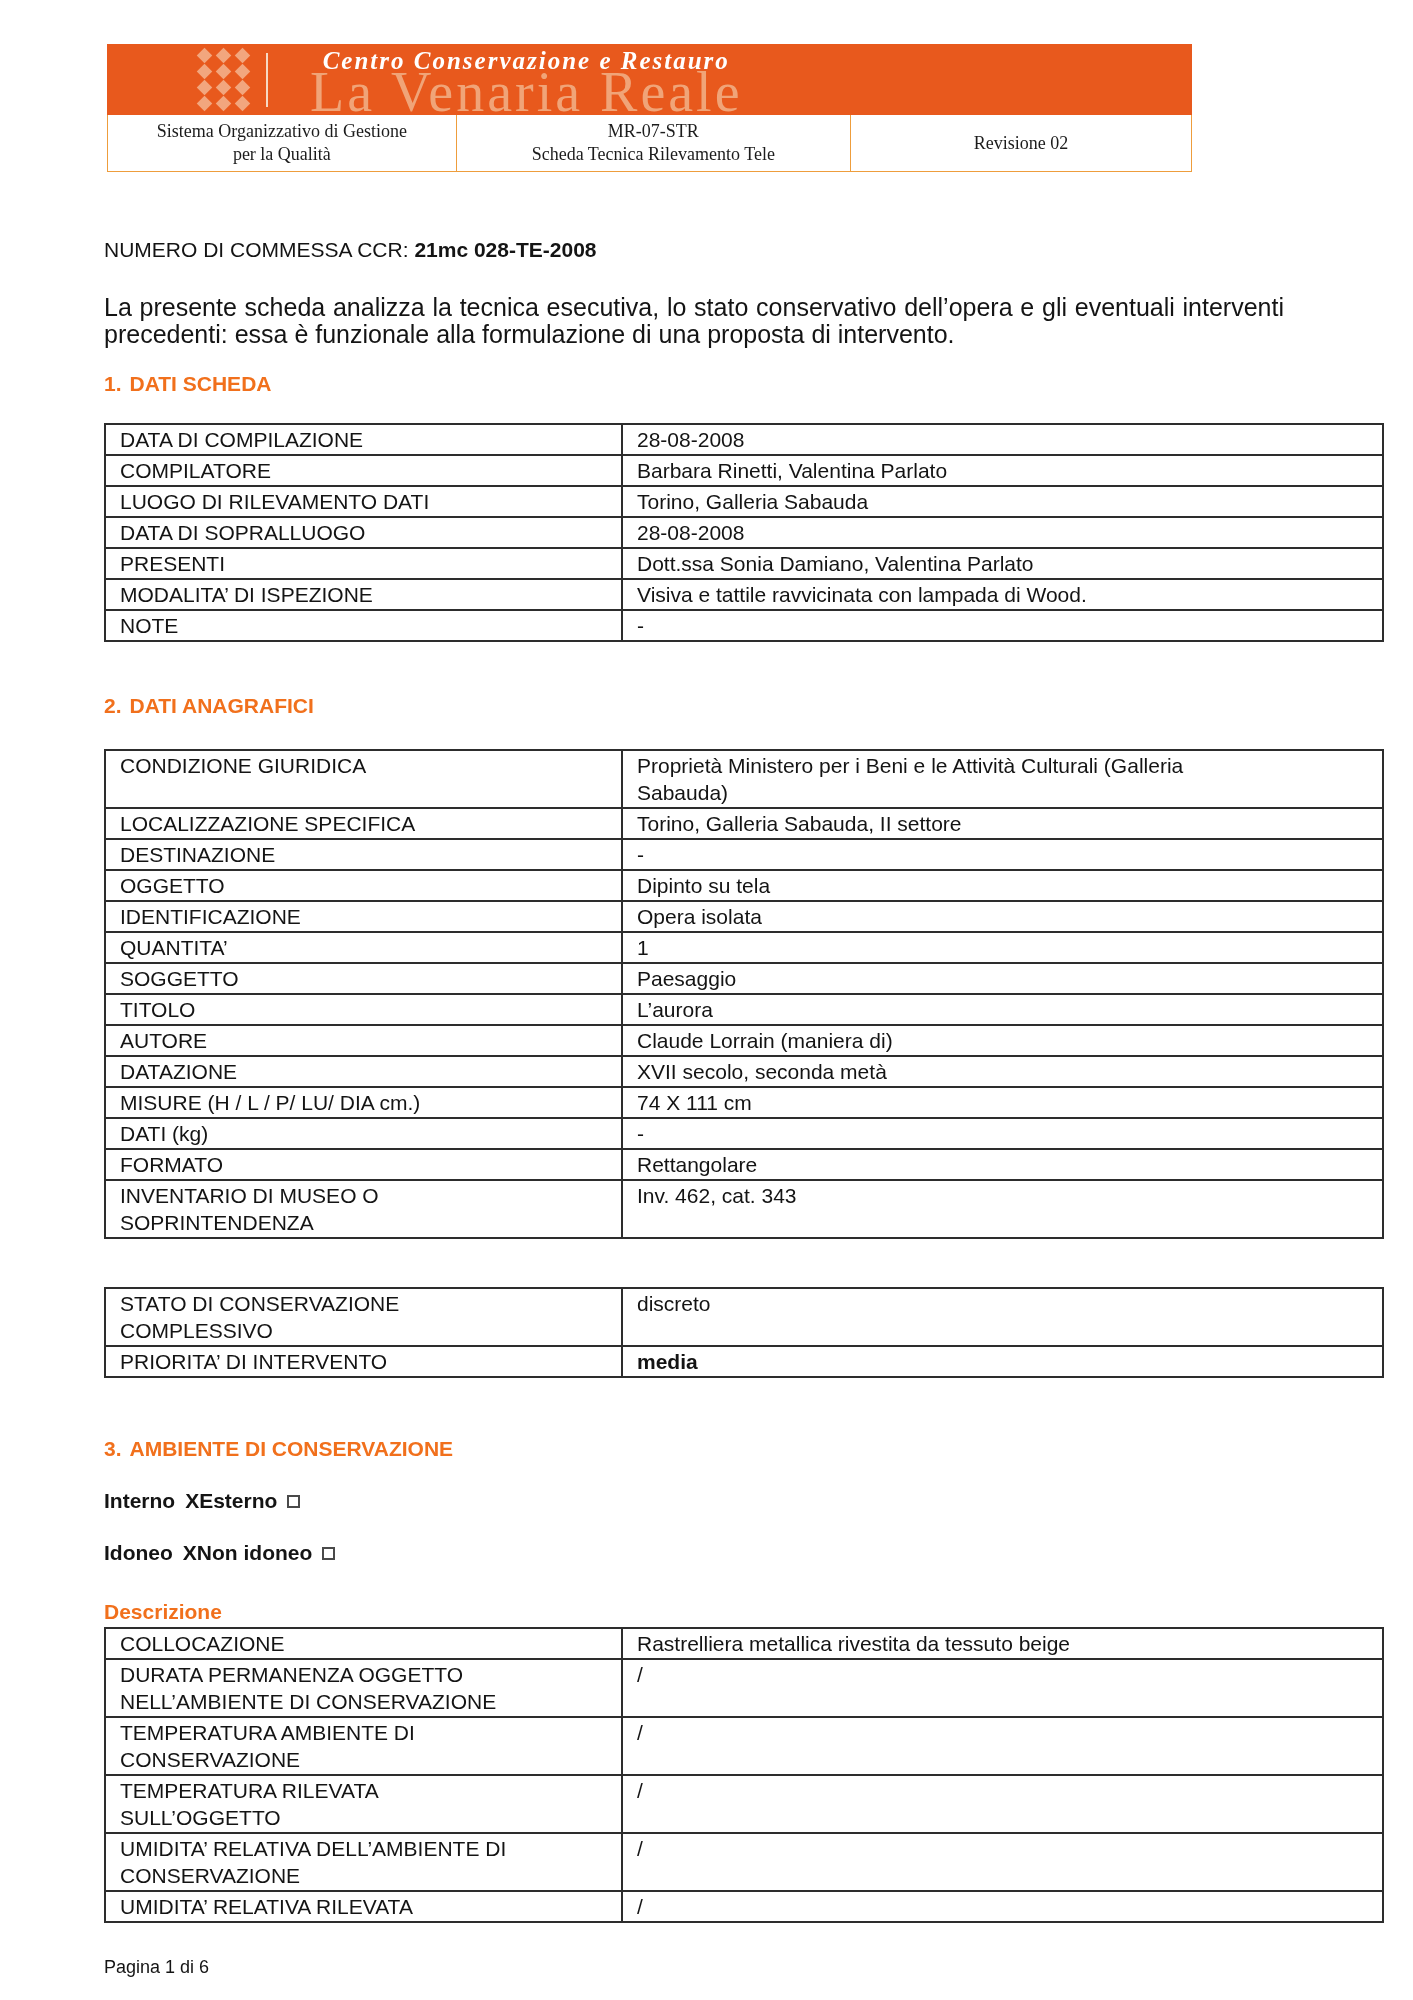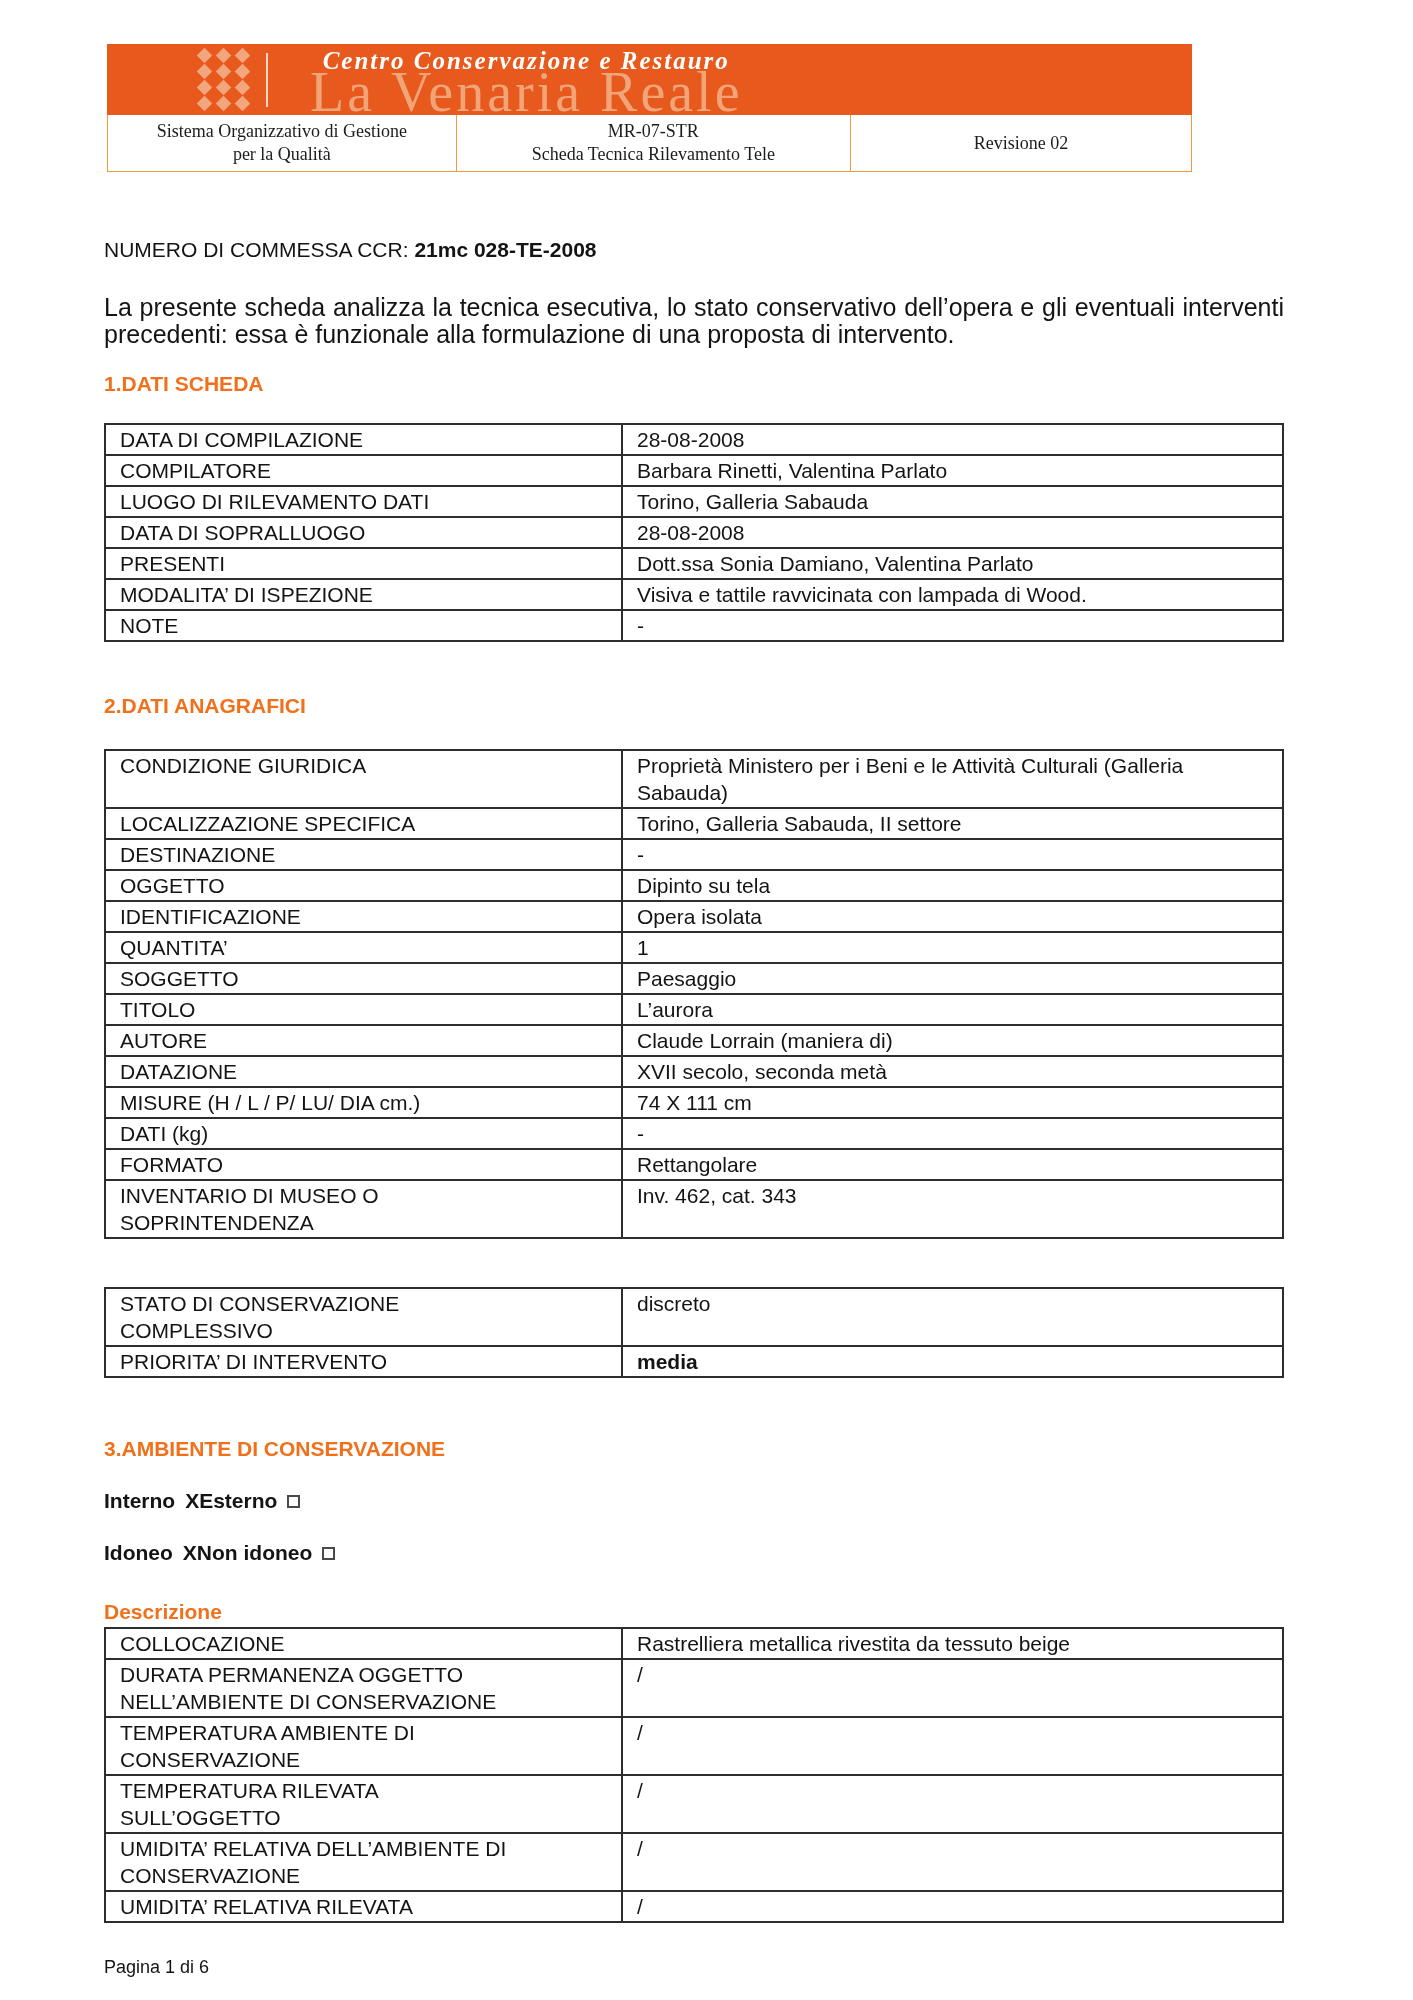--- a/index.html
+++ b/index.html
@@ -55,24 +55,24 @@
 
   
   .content{margin-left:104px;width:1180px;}
   .commessa{margin-top:66px;font-size:21px;}
   .commessa .val{font-weight:700;}
   .intro{margin-top:32px;font-size:25px;line-height:27px;text-align:justify;}
   .h-orange{color:var(--accent);font-weight:700;font-size:21px;line-height:27px;}
   .h1{margin-top:22px;margin-bottom:26px;}
   .h2{margin-top:50px;margin-bottom:30px;}
   .h3{margin-top:57px;}
-  .h-orange .ht{margin-left:0;}
+  .h-orange .ht{margin-left:8px;}
   .h-desc{margin-top:32px;margin-bottom:2px;}
 
-  table.grid{border-collapse:collapse;width:1180px;table-layout:fixed;}
+  table.grid{border-collapse:collapse;width:1280px;table-layout:fixed;}
   table.grid td{
     border:2px solid var(--tborder);
     font-size:21px;line-height:27px;vertical-align:top;
     padding:1px 12px 1px 14px;white-space:pre-line;color:var(--ink);
   }
   table.grid td.lab{width:517px;}
   table.grid td.bold{font-weight:700;margin-top:24px;}
   .tbl3{margin-top:48px;}
   .tbl4{}
 

